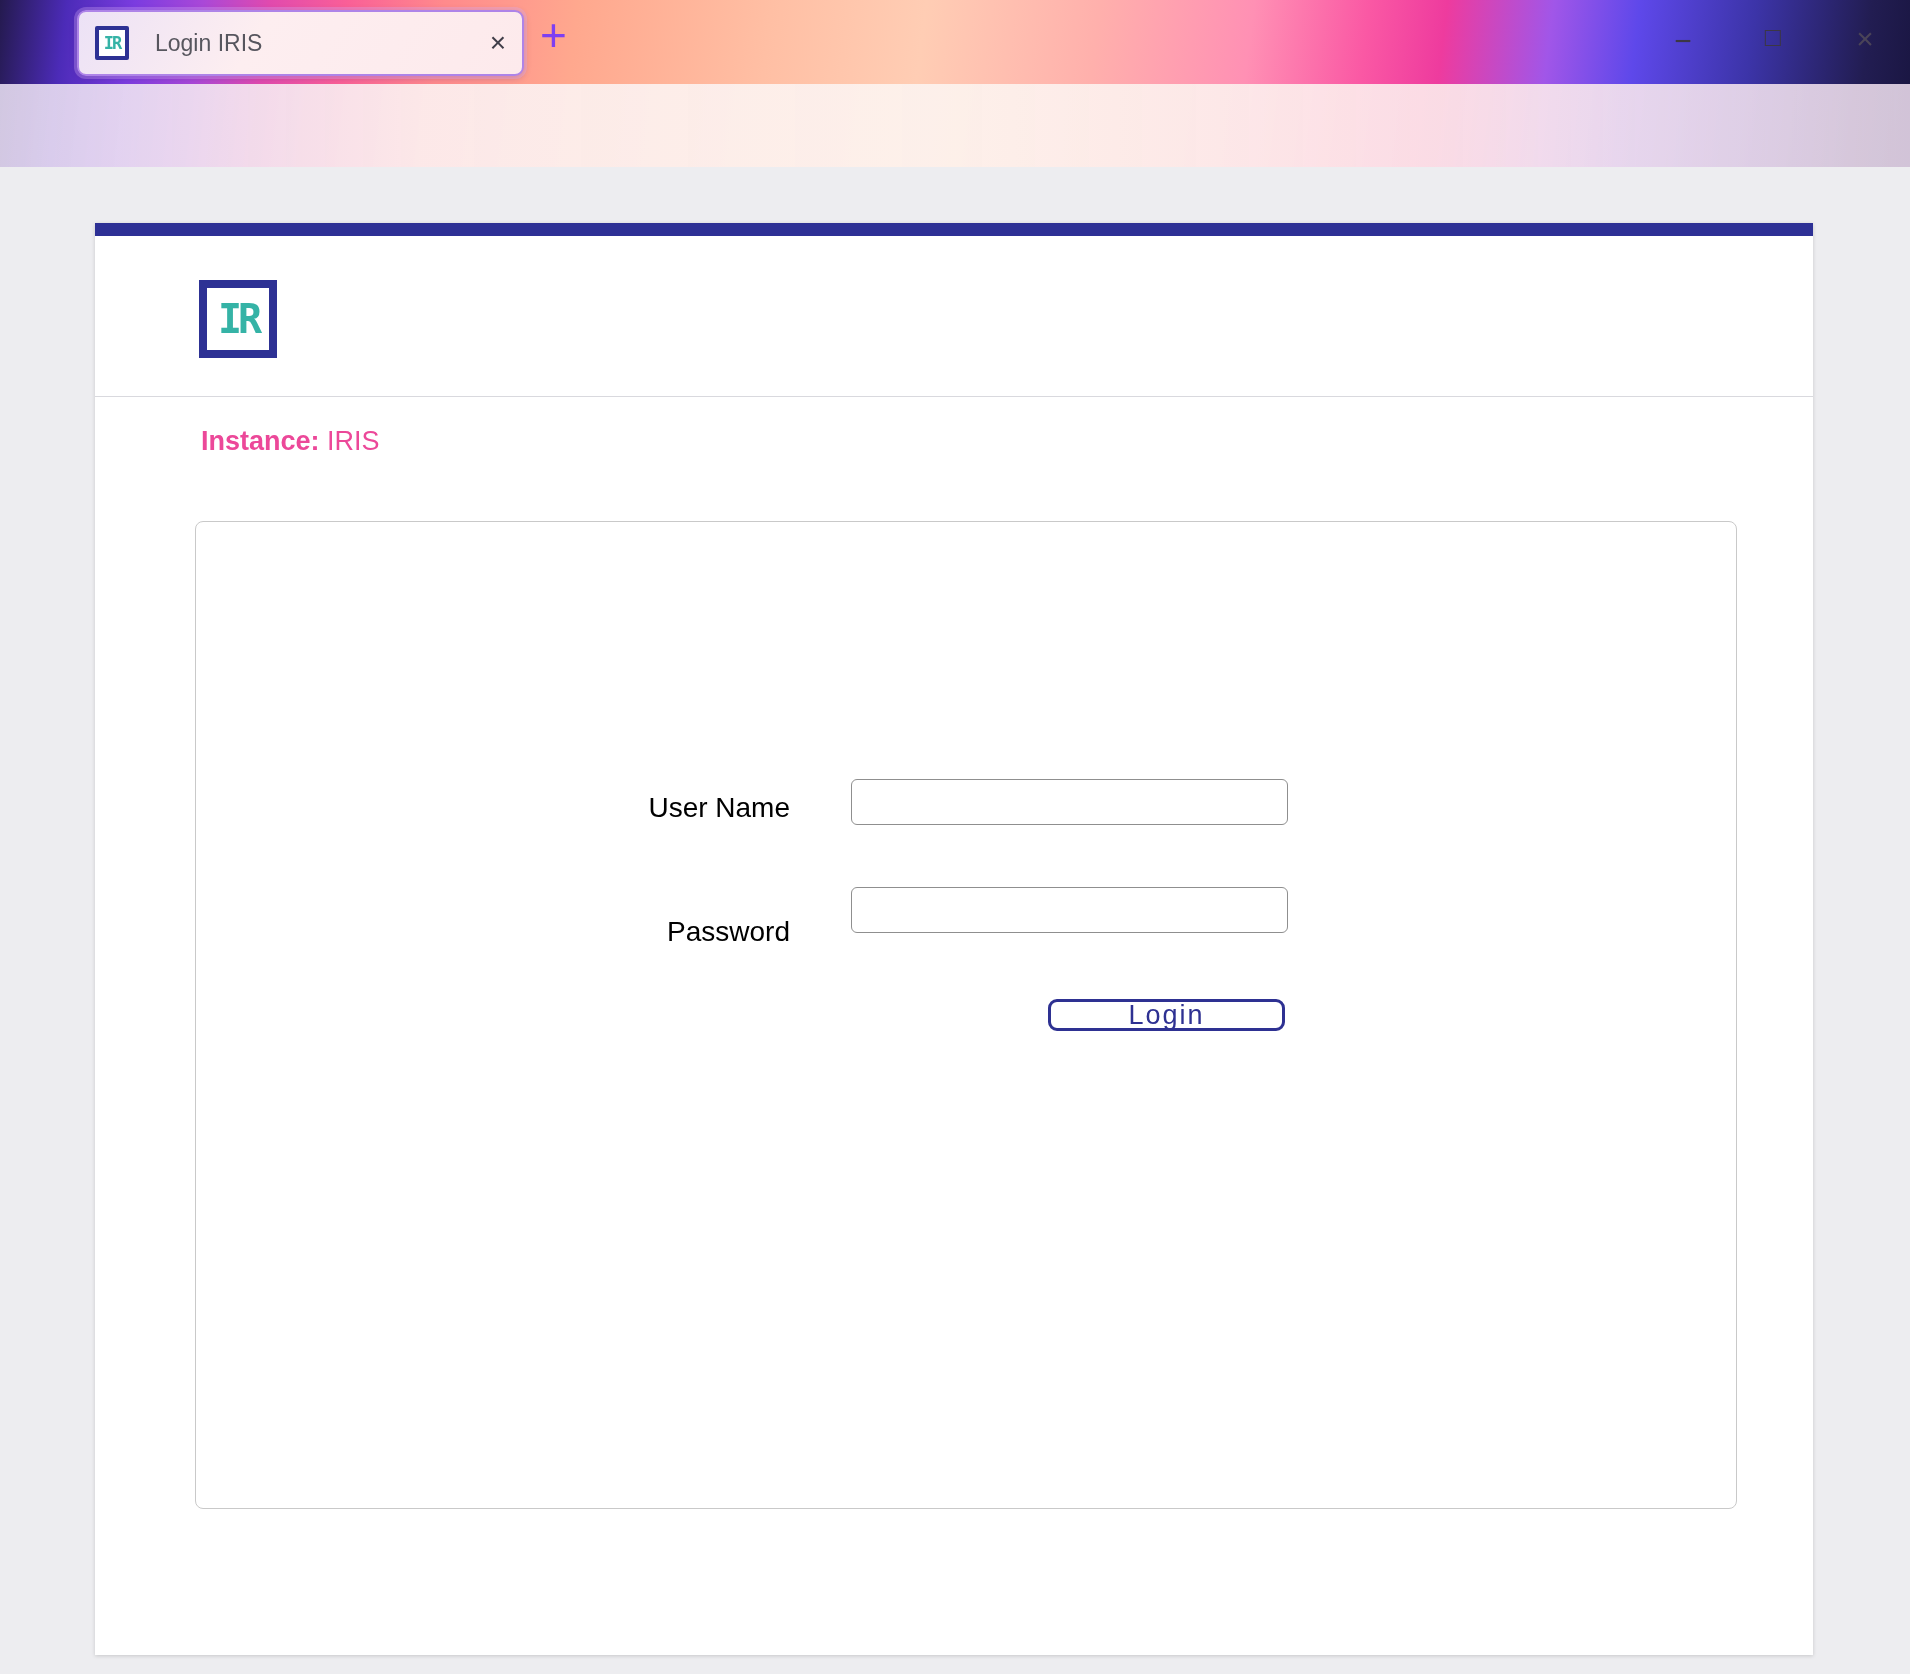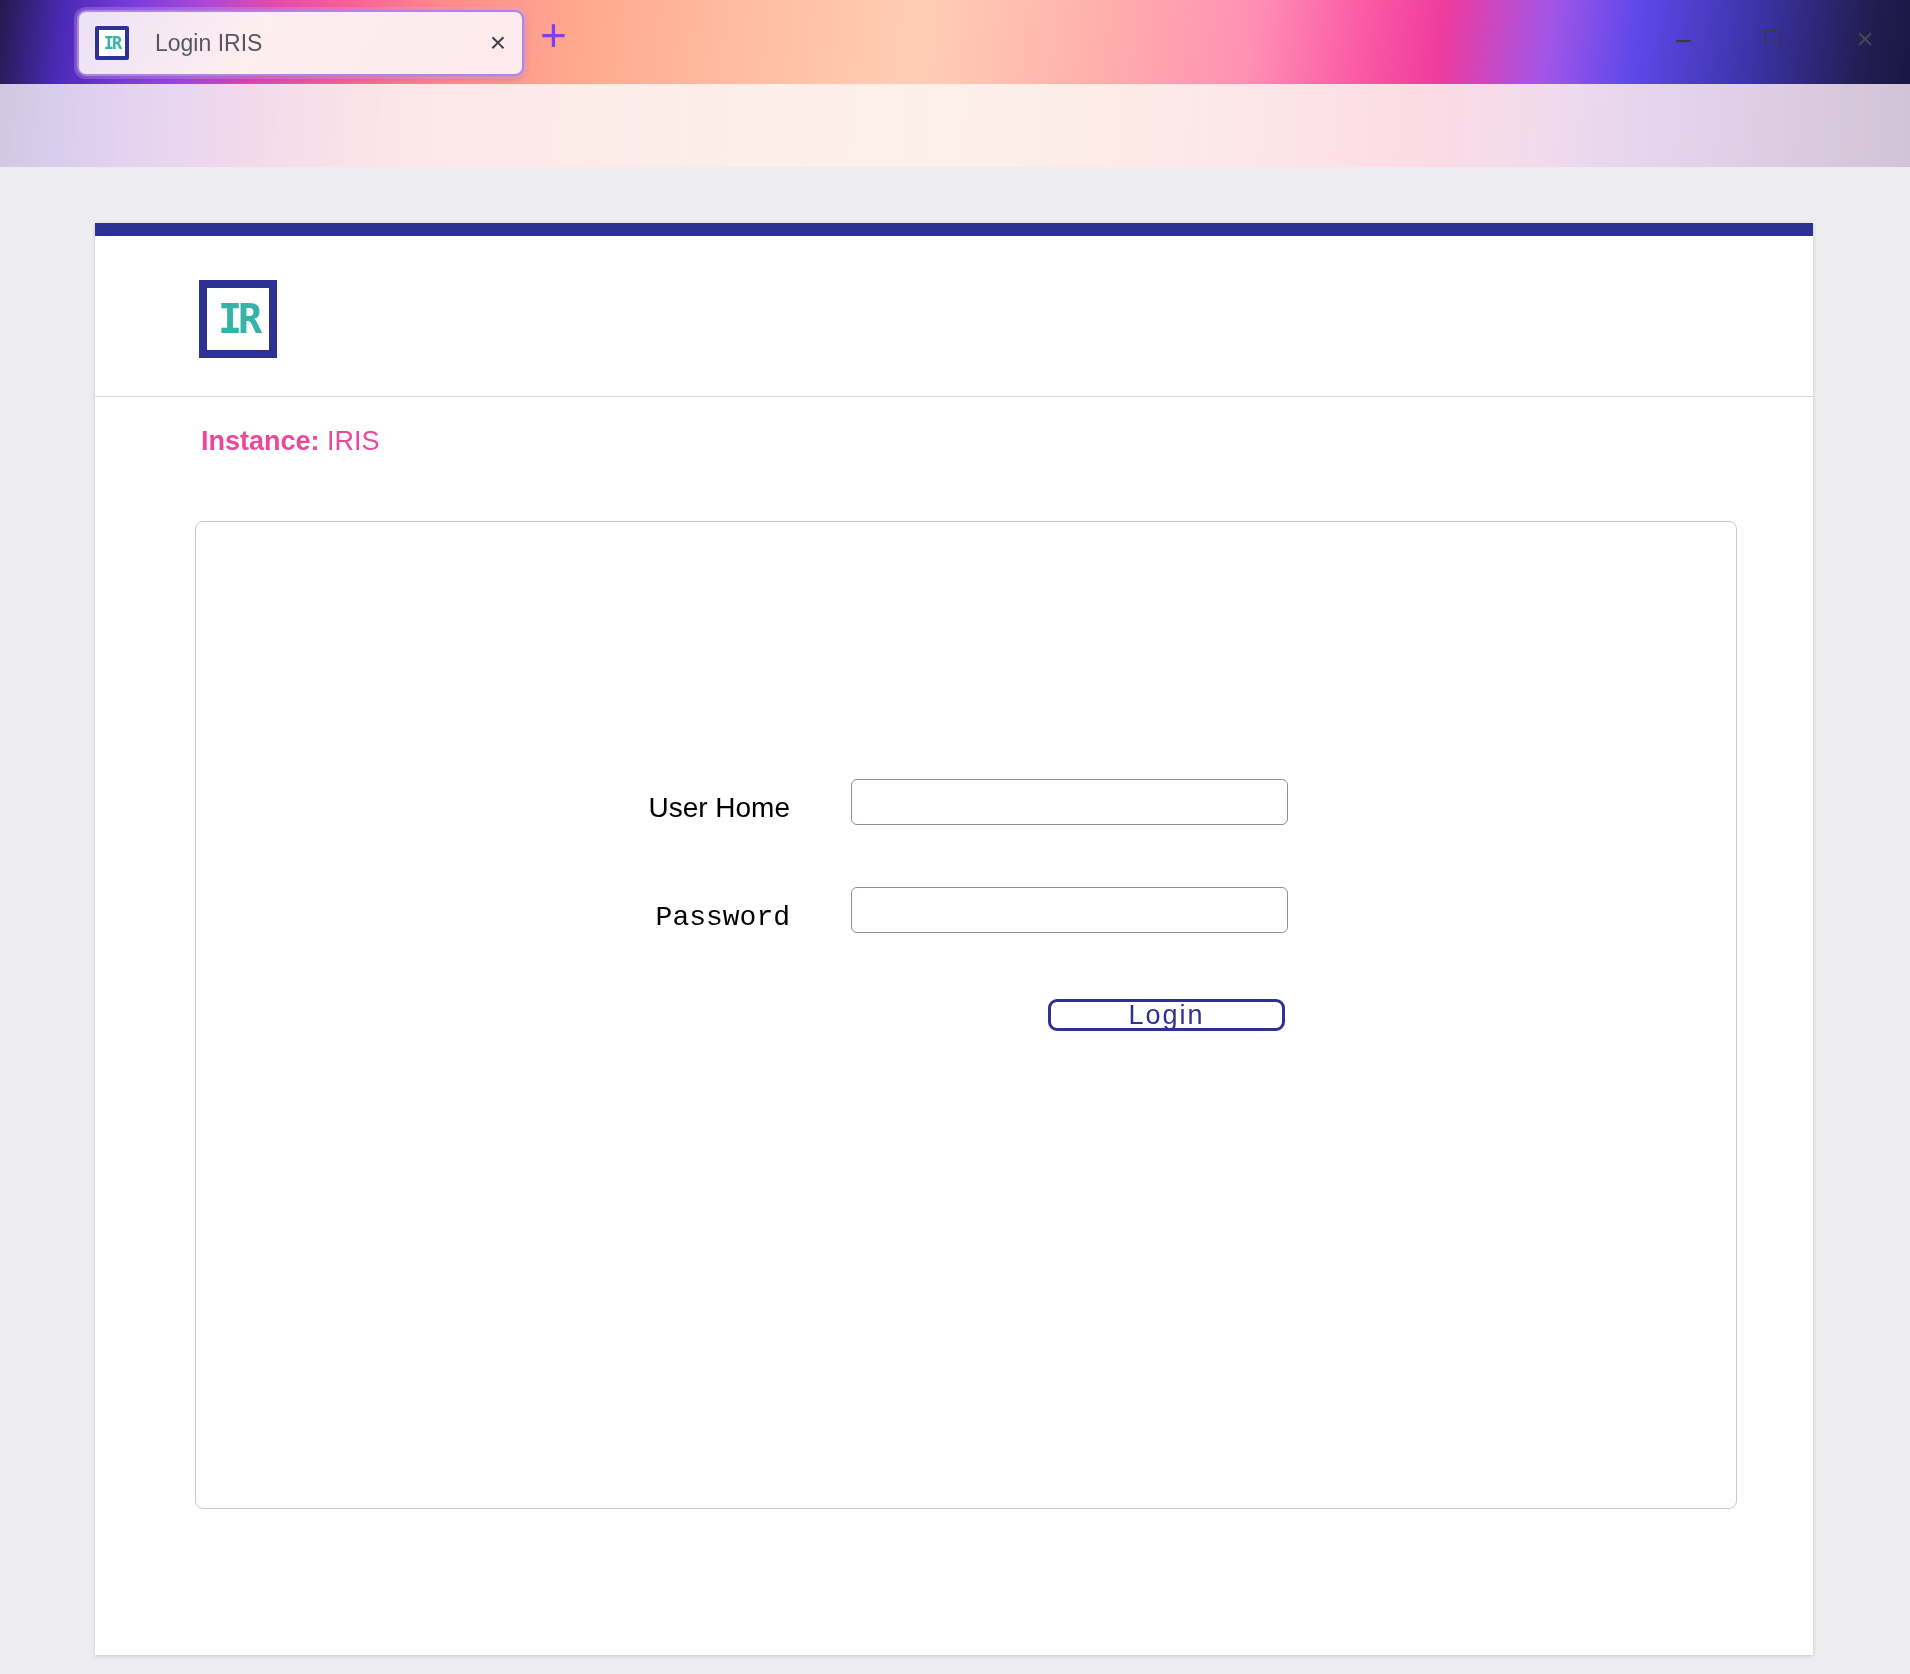--- a/index.html
+++ b/index.html
@@ -86,21 +86,21 @@
   .logo{position:absolute;left:104px;top:44px;width:62px;height:62px;border:8px solid #2d3194;
     background:#fff;display:flex;align-items:center;justify-content:center;}
   .logo span{font-family:"DejaVu Sans Mono",monospace;font-weight:bold;font-size:40px;
     letter-spacing:-4px;color:#35b3a6;}
   .instance{position:absolute;left:106px;top:203px;font-size:27px;color:#ec4899;}
   .instance .lbl{font-weight:bold;}
   .panel{position:absolute;left:100px;top:298px;width:1542px;height:988px;background:#fff;
     border:1.5px solid #c9c9c9;border-radius:8px;box-sizing:border-box;}
   .f-label{position:absolute;left:0;width:594px;text-align:right;font-size:28px;color:#000;}
   .lbl-user{top:270px;}
-  .lbl-pass{top:380px;font-family:Liberation Mono, monospace;}
+  .lbl-pass{top:394px;}
   .f-input{position:absolute;left:655px;width:437px;height:46px;box-sizing:border-box;
     border:1.5px solid #8f8f8f;border-radius:6px;background:#fff;font-size:26px;padding:0 10px;outline:none;
     font-family:"Liberation Sans",sans-serif;}
   .in-user{top:257px;}
   .in-pass{top:365px;}
   .login-btn{position:absolute;left:852px;top:477px;width:237px;height:32px;box-sizing:border-box;
     background:#fff;border:3.5px solid #2e3192;border-radius:9px;color:#2e3192;font-size:27px;
     font-family:"Liberation Sans",sans-serif;letter-spacing:2px;display:flex;align-items:center;justify-content:center;}
   svg{display:block;}
 </style>
@@ -237,21 +237,21 @@
           <span>IR</span>
         </div>
       </div>
 
       <div class="instance">
         <span class="lbl">Instance:</span>
         <span>IRIS</span>
       </div>
 
       <div class="panel">
-        <div class="f-label lbl-user">User Home</div>
+        <div class="f-label lbl-user">User Name</div>
         <input class="f-input in-user" type="text" value="" style="">
 
         <div class="f-label lbl-pass">Password</div>
         <input class="f-input in-pass" type="password" value="" style="">
 
         <button class="login-btn">Login</button>
       </div>
     </div>
   </div>
 </div>

